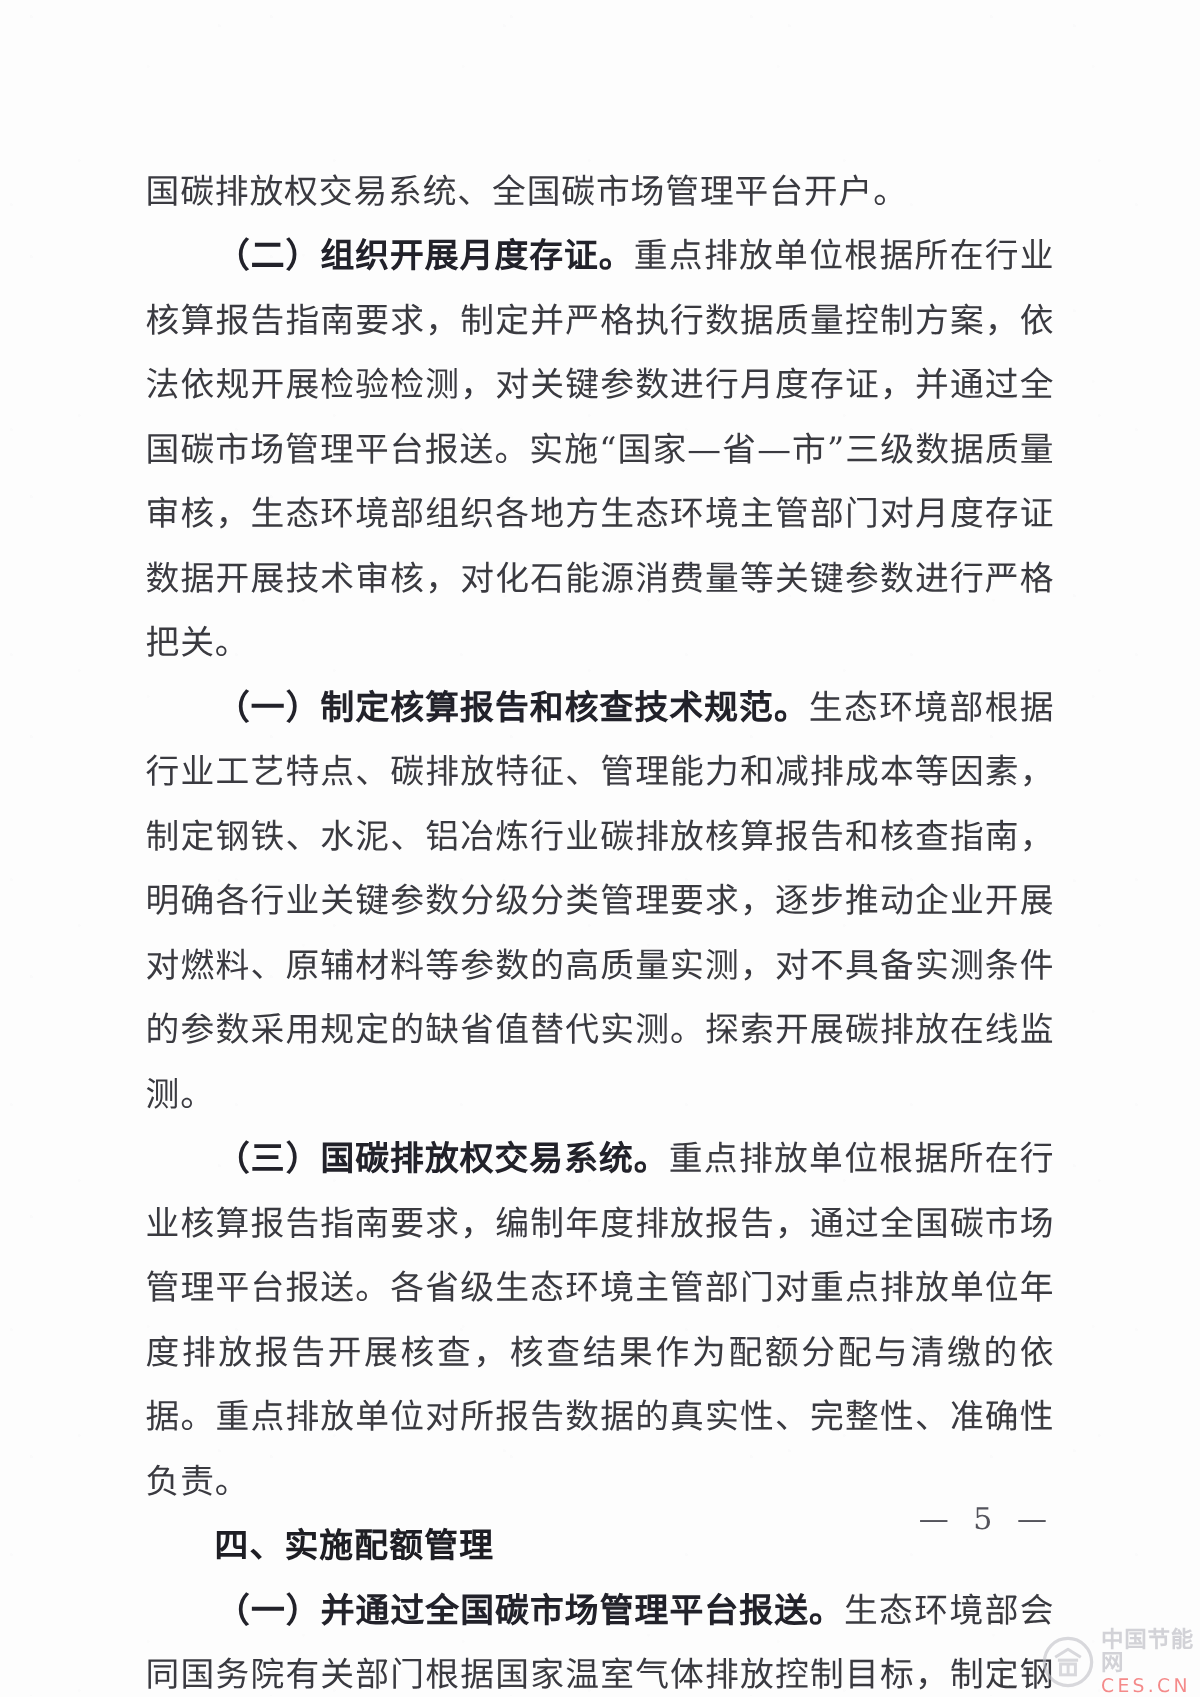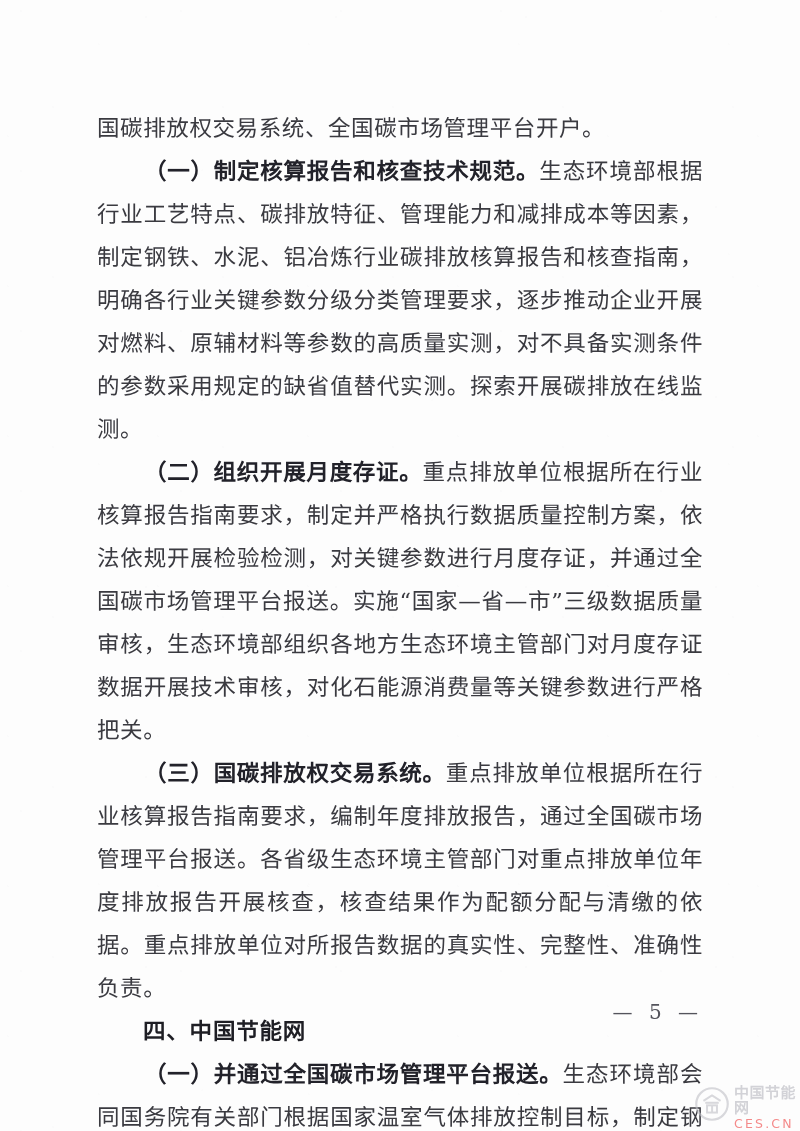--- a/index.html
+++ b/index.html
@@ -94,20 +94,21 @@
     color: #54545c;
     font-family: "DejaVu Serif", "Liberation Serif", serif;
   }
 
   
   .watermark {
     position: absolute;
     left: 694px;
     top: 1086px;
     display: flex;
+    align-items: center;
     gap: 4px;
     opacity: .62;
     pointer-events: none;
   }
   .wm-logo {
     width: 36px;
     height: 36px;
     flex: 0 0 36px;
   }
   .wm-text {
@@ -137,27 +138,27 @@
 
 <div class="scan-noise"></div>
 
 <div class="page">
 
   <div class="doc-body">
 
     <p class="para">国碳排放权交易系统、全国碳市场管理平台开户。</p>
 
 
+    <p class="para indent"><span class="lead">（二）组织开展月度存证。</span><span>重点排放单位根据所在行业核算报告指南要求，制定并严格执行数据质量控制方案，依法依规开展检验检测，对关键参数进行月度存证，并通过全国碳市场管理平台报送。实施“国家—省—市”三级数据质量审核，生态环境部组织各地方生态环境主管部门对月度存证数据开展技术审核，对化石能源消费量等关键参数进行严格把关。</span></p>
+
     <p class="para indent"><span class="lead">（一）制定核算报告和核查技术规范。</span><span>生态环境部根据行业工艺特点、碳排放特征、管理能力和减排成本等因素，制定钢铁、水泥、铝冶炼行业碳排放核算报告和核查指南，明确各行业关键参数分级分类管理要求，逐步推动企业开展对燃料、原辅材料等参数的高质量实测，对不具备实测条件的参数采用规定的缺省值替代实测。探索开展碳排放在线监测。</span></p>
-
-    <p class="para indent"><span class="lead">（二）组织开展月度存证。</span><span>重点排放单位根据所在行业核算报告指南要求，制定并严格执行数据质量控制方案，依法依规开展检验检测，对关键参数进行月度存证，并通过全国碳市场管理平台报送。实施“国家—省—市”三级数据质量审核，生态环境部组织各地方生态环境主管部门对月度存证数据开展技术审核，对化石能源消费量等关键参数进行严格把关。</span></p>
 
     <p class="para indent"><span class="lead">（三）国碳排放权交易系统。</span><span>重点排放单位根据所在行业核算报告指南要求，编制年度排放报告，通过全国碳市场管理平台报送。各省级生态环境主管部门对重点排放单位年度排放报告开展核查，核查结果作为配额分配与清缴的依据。重点排放单位对所报告数据的真实性、完整性、准确性负责。</span></p>
 
-    <p class="section-heading">四、中国节能网</p>
+    <p class="section-heading">四、实施配额管理</p>
 
     <p class="para indent"><span class="lead">（一）并通过全国碳市场管理平台报送。</span><span>生态环境部会同国务院有关部门根据国家温室气体排放控制目标，制定钢铁、水泥、铝冶</span></p>
 
   </div>
 
   <div class="page-number">— 5 —</div>
 
 </div>
 
 <div class="watermark">

